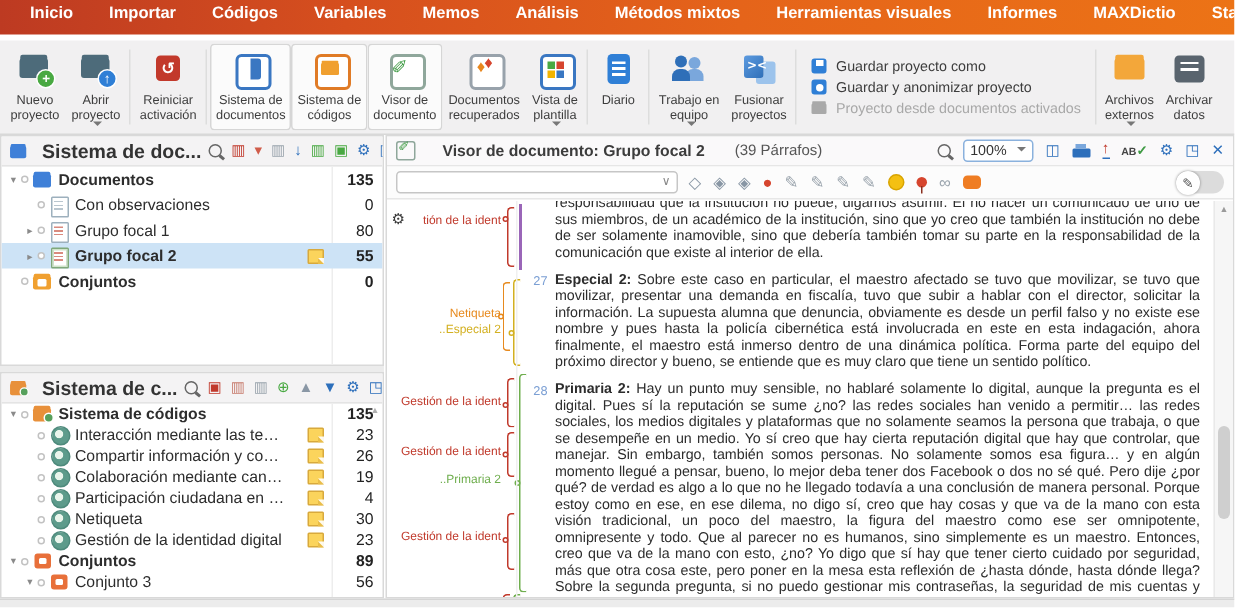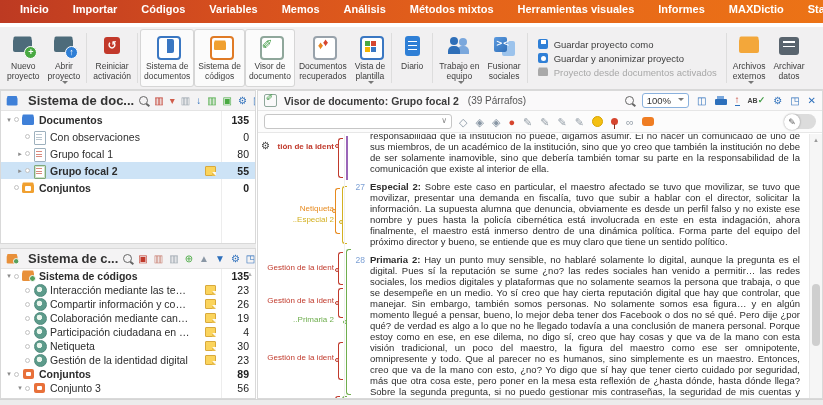--- a/index.html
+++ b/index.html
@@ -97,21 +97,21 @@
   .t-folder-orange::before { content:""; position:absolute; left:0; top:2px; width:12px; height:9px; background:#f0a030; border-radius:1.5px; box-shadow:0 -2px 0 -0.5px #f0a030; }
   .t-folder-orange::after { content:""; position:absolute; left:3px; top:4px; width:6px; height:5px; background:#fff; border-radius:1px; }
   .t-code::before { content:""; position:absolute; left:1px; top:0; width:11px; height:11px; border-radius:50%; border:1px solid #4e8a7c;
     background:radial-gradient(circle at 40% 40%, #eaf5ec 0 2.5px, #5d9b8b 3px); }
   .t-codesys-root::before { content:""; position:absolute; left:0; top:2px; width:12px; height:9px; background:#e8903a; border-radius:1.5px; box-shadow:0 -2px 0 -0.5px #e8903a; }
   .t-codesys-root::after { content:""; position:absolute; left:7px; top:5px; width:5px; height:5px; border-radius:50%; background:#57a05c; border:1px solid #fff; }
   .t-set::before { content:""; position:absolute; left:1px; top:1px; width:11px; height:10px; border-radius:2px; background:#e8703a; }
   .t-set::after { content:""; position:absolute; left:4px; top:4px; width:5px; height:4px; background:#fff; border-radius:1px; }
 
   
-  .vhead { height:20px; background:#faf9fa; border-bottom:1px solid #e6e6e6; display:flex; align-items:center; padding:0 6px; gap:7px; }
+  .vhead { height:20px; background:#faf9fa; border-bottom:1px solid #e6e6e6; display:flex; align-items:center; padding:0 6px; gap:18px; }
   .v-doc-ic { width:13px; height:13px; border:1.5px solid #8fa79b; border-radius:2px; position:relative; flex:none; }
   .v-doc-ic::after { content:"\270E"; position:absolute; left:1px; top:-3px; color:#3f9b44; font-size:9px; transform:rotate(-90deg); }
   .vtitle { font-size:10.5px; font-weight:700; color:#3c3c3c; white-space:nowrap; }
   .vbadge { font-size:10px; color:#555; margin-left:2px; }
   .zoombox { border:1px solid #8ab1dd; border-radius:3px; background:#fff; font-size:9.5px; color:#333; padding:1px 4px; display:flex; align-items:center; gap:4px; }
   .mi-print { width:12px; height:10px; position:relative; }
   .mi-print::before { content:""; position:absolute; left:0; top:3px; width:12px; height:6px; background:#2d6fbb; border-radius:1px; }
   .mi-print::after { content:""; position:absolute; left:2.5px; top:0; width:7px; height:3px; background:#7aa7dc; }
   .mi-export { font-size:10px; color:#c0392b; border-bottom:1.5px solid #2d6fbb; line-height:10px; }
   .mi-spell { font:bold 7px/12px "Liberation Sans",sans-serif; color:#444; }
@@ -191,21 +191,21 @@
     <div class="tb-btn"><span class="ticon i-segments box-ic"></span><span>Documentos
 recuperados</span></div>
     <div class="tb-btn"><span class="ticon i-template box-ic"></span><span>Vista de
 plantilla</span><span class="caret"></span></div>
     <span class="tb-sep"></span>
     <div class="tb-btn"><span class="ticon i-journal"></span><span>Diario</span></div>
     <span class="tb-sep"></span>
     <div class="tb-btn"><span class="ticon i-team"></span><span>Trabajo en
 equipo</span><span class="caret"></span></div>
     <div class="tb-btn"><span class="ticon i-merge"></span><span>Fusionar
-sociales</span></div>
+proyectos</span></div>
     <span class="tb-sep"></span>
     <div class="tb-stack">
       <div class="tb-sitem">
         <span class="si si-save"></span>
         <span>Guardar proyecto como</span>
       </div>
       <div class="tb-sitem">
         <span class="si si-anon"></span>
         <span>Guardar y anonimizar proyecto</span>
       </div>
@@ -409,21 +409,21 @@
         <span class="pin"></span>
         <span class="mi" style="color: rgb(154, 164, 173);">∞</span>
         <span class="bubbleO"></span>
       </span>
     <span class="vbar-spacer"></span>
     <span class="edit-toggle"></span>
   </div>
   <div class="vbody">
     <div class="marginlay">
       <span class="m-gear" style="left:3px;top:6px">⚙</span>
-    <span class="mlabel" style="color: rgb(192, 57, 43); top: 8px; font-weight: bold;">tión de la ident</span>
+    <span class="mlabel" style="color: rgb(192, 57, 43); top: 8px;">tión de la ident</span>
         <span class="mlabel" style="color: rgb(231, 138, 30); top: 70px;">Netiqueta</span>
         <span class="mlabel" style="color: rgb(211, 176, 33); top: 81px;">..Especial 2</span>
         <span class="mlabel" style="color: rgb(192, 57, 43); top: 129px;">Gestión de la ident</span>
         <span class="mlabel" style="color: rgb(192, 57, 43); top: 162px;">Gestión de la ident</span>
         <span class="mlabel" style="color: rgb(111, 174, 78); top: 181px;">..Primaria 2</span>
         <span class="mlabel" style="color: rgb(192, 57, 43); top: 219px;">Gestión de la ident</span>
         <span class="brk" style="left: 80px; top: 4px; height: 40px; border-color: rgb(192, 57, 43); color: rgb(192, 57, 43);">
           <i style="top: 5px;"></i>
         </span>
         <span class="brk flat" style="left: 88px; top: 2px; height: 44px; border-color: rgb(154, 102, 184); color: rgb(154, 102, 184);"></span>

